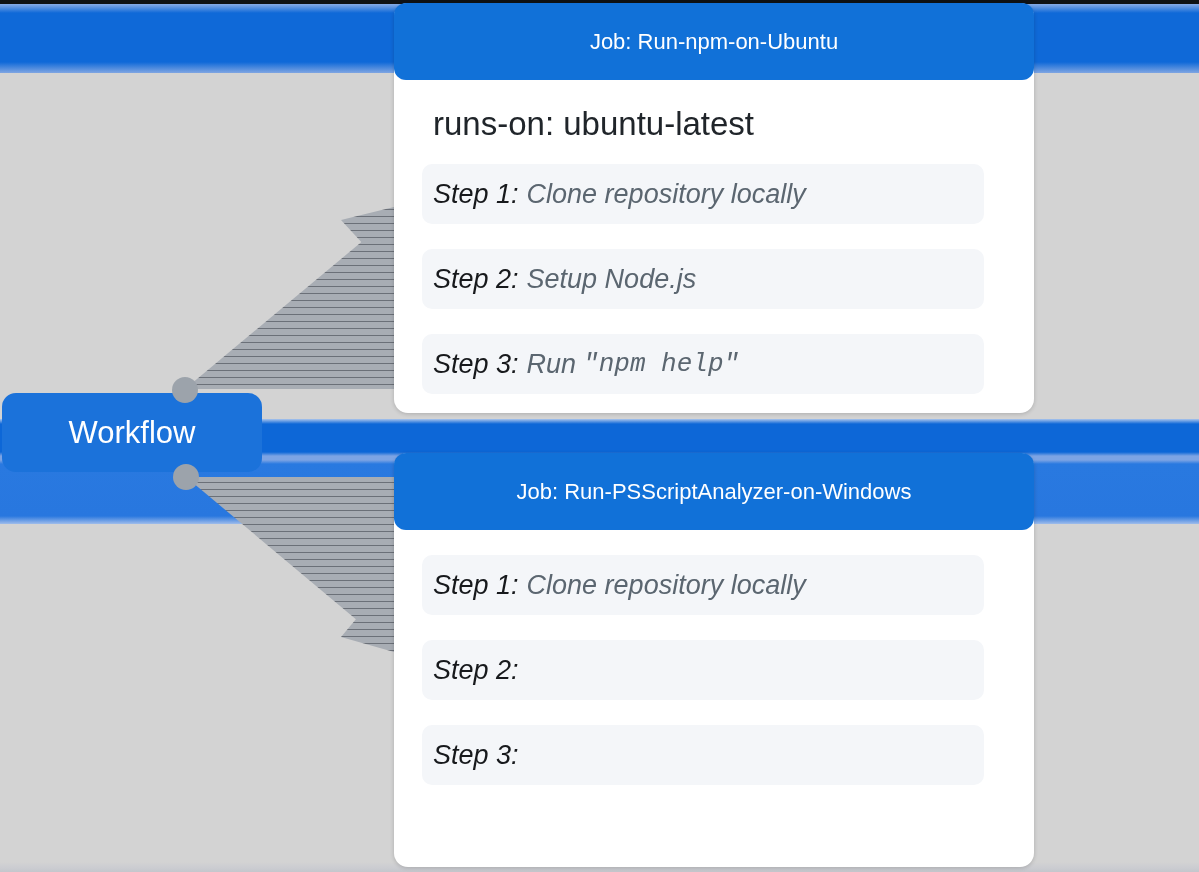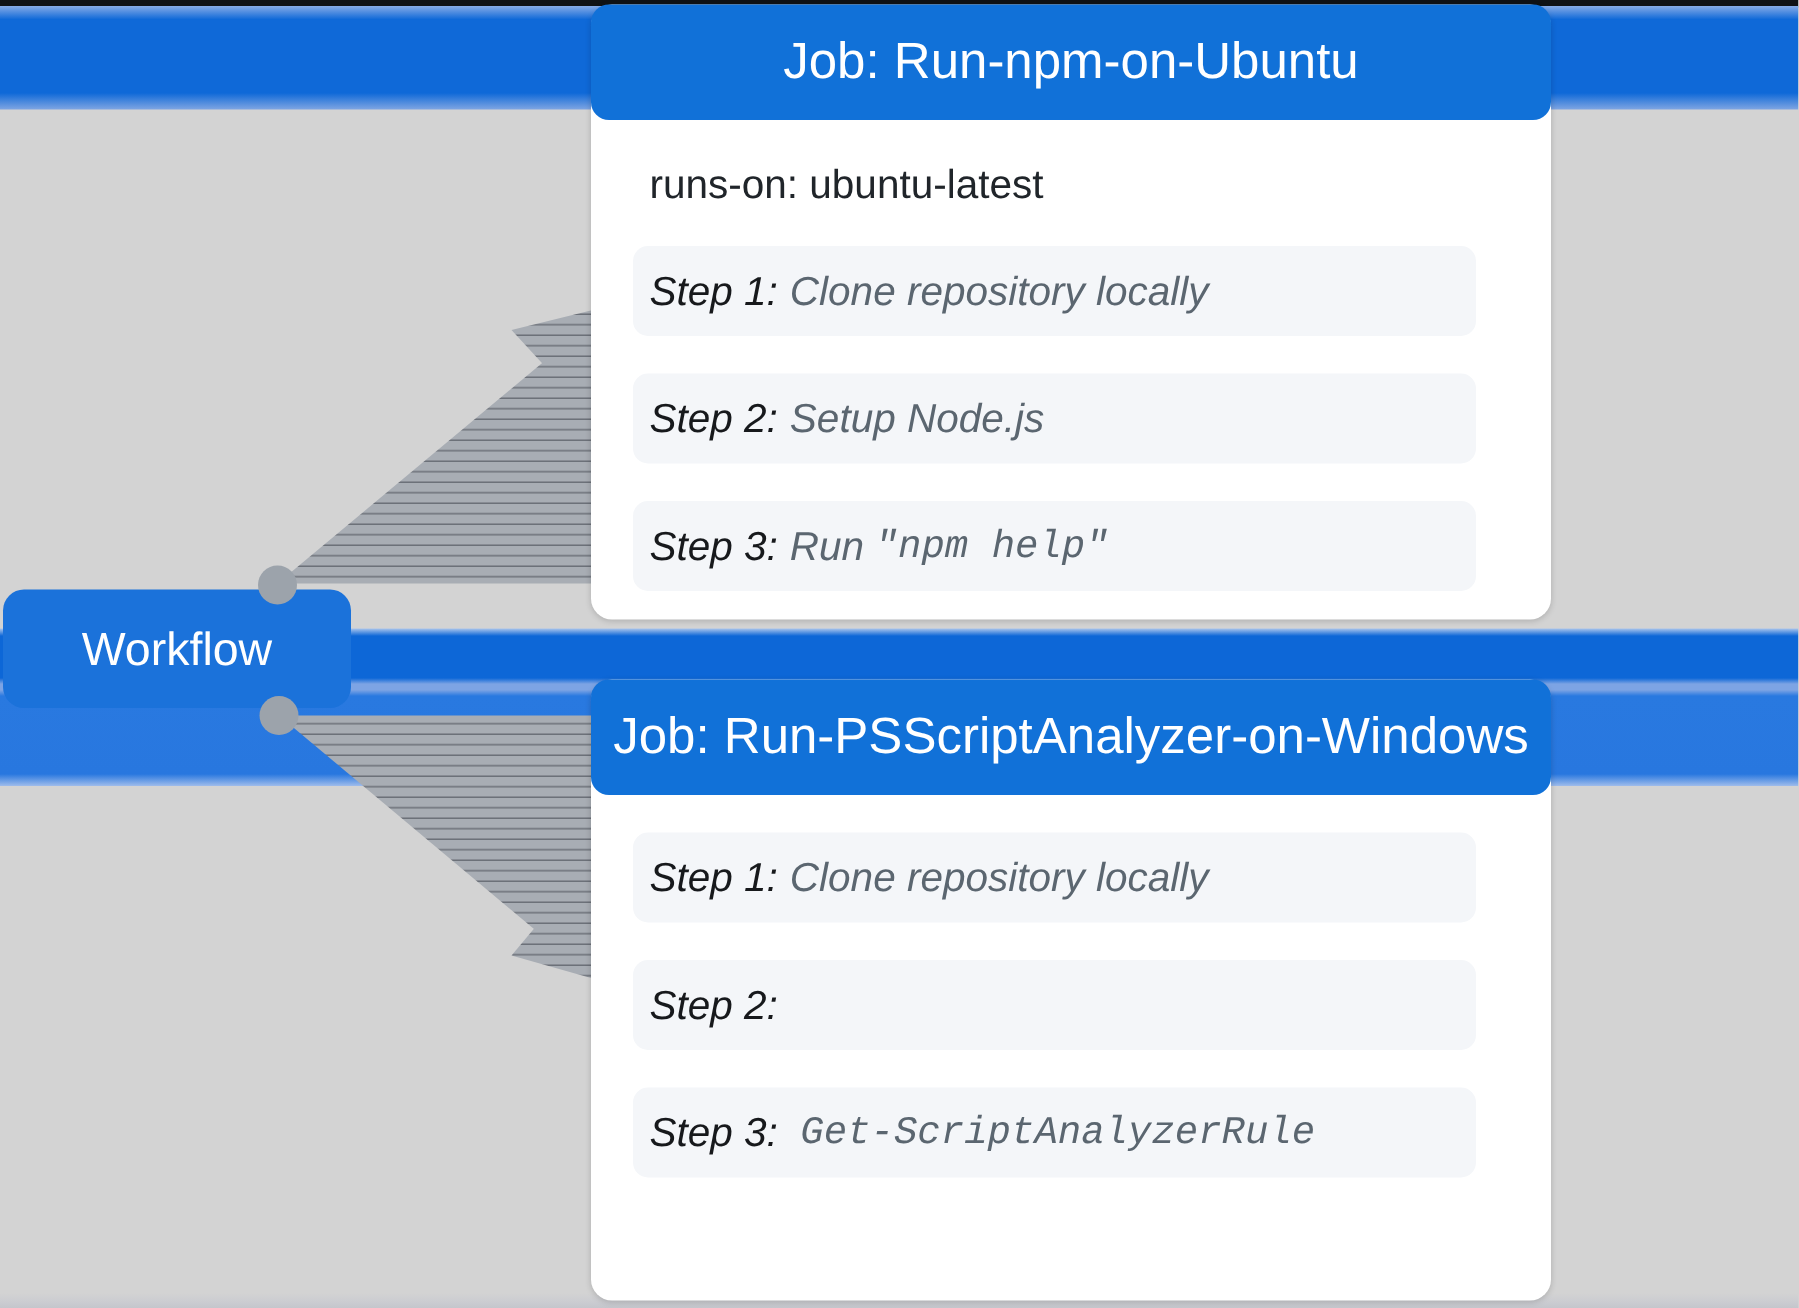--- a/index.html
+++ b/index.html
@@ -10,38 +10,38 @@
   }
   .strip{position:absolute;left:0;width:1199px;z-index:1;}
   #top-black{top:0;height:5px;background:#0f1215;}
   #top-blue{top:4px;height:69px;
     background:linear-gradient(180deg,#86abe7 0px,var(--top-bar-blue,#0f69d8) 9px,var(--top-bar-blue,#0f69d8) 58px,#7fa5e2 69px);}
   #mid-blue{top:419px;height:105px;
     background:linear-gradient(180deg,#a9c4ec 0px,var(--band-blue-dark,#0d67d7) 5px,var(--band-blue-dark,#0d67d7) 33px,#7da4e4 37px,#7da4e4 41px,var(--band-blue-light,#2979e0) 45px,#2877df 97px,#9fbceb 105px);}
   #bottom-strip{top:862px;height:10px;
     background:linear-gradient(180deg,#d3d3d3 0px,#cbccd1 6px,#c4c6cc 10px);}
   .workflow{
-    position:absolute;left:2px;top:393px;width:232px;height:79px;z-index:2;
+    position:absolute;left:2px;top:393px;width:260px;height:79px;z-index:2;
     background:var(--workflow-blue,#1b72da);border-radius:14px;
     color:#fff;font-size:31px;display:flex;align-items:center;justify-content:center;
   }
   svg.arrows{position:absolute;left:0;top:0;z-index:3;pointer-events:none;}
   .card{
     position:absolute;left:394px;width:640px;z-index:4;
     background:var(--card-white,#fff);border-radius:14px;
     box-shadow:0 1px 4px rgba(0,0,0,0.18);
     box-sizing:border-box;
   }
   #card1{top:3px;height:410px;}
   #card2{top:453px;height:414px;}
   .jobheader{
     height:77px;border-radius:12px;background:var(--header-blue,#1171d8);
-    color:#fff;font-size:34px;display:flex;align-items:center;justify-content:center;
+    color:#fff;font-size:22px;display:flex;align-items:center;justify-content:center;
   }
-  .runson{margin:28px 0 0 39px;font-size:27px;line-height:31px;color:#20252a;}
+  .runson{margin:28px 0 0 39px;font-size:33px;line-height:31px;color:#20252a;}
   #card2 .runson{margin-top:32px;}
   .step{
     margin:25px 50px 0 28px;height:60px;border-radius:10px;
     background:var(--step-bg,#f4f6f9);
     display:flex;align-items:center;padding-left:11px;box-sizing:border-box;
     font-size:27px;white-space:pre;font-style:italic;
   }
   .step .lbl{color:var(--step-label-color,#17191c);margin-right:8px;}
   .step .desc{color:var(--step-desc-color,#5b6670);}
   .step .mono{
@@ -106,17 +106,16 @@
       <span class="desc">Clone repository locally</span>
       <span class="mono"></span>
     </div>
     <div class="step">
       <span class="lbl">Step 2:</span>
       <span class="mono"></span>
     </div>
     <div class="step">
       <span class="lbl">Step 3:</span>
       <span class="desc"></span>
-      <span class="mono">Get-ScriptAnalyzerRule</span>
     </div>
   </div>
 
 </div>
 
 </body></html>

